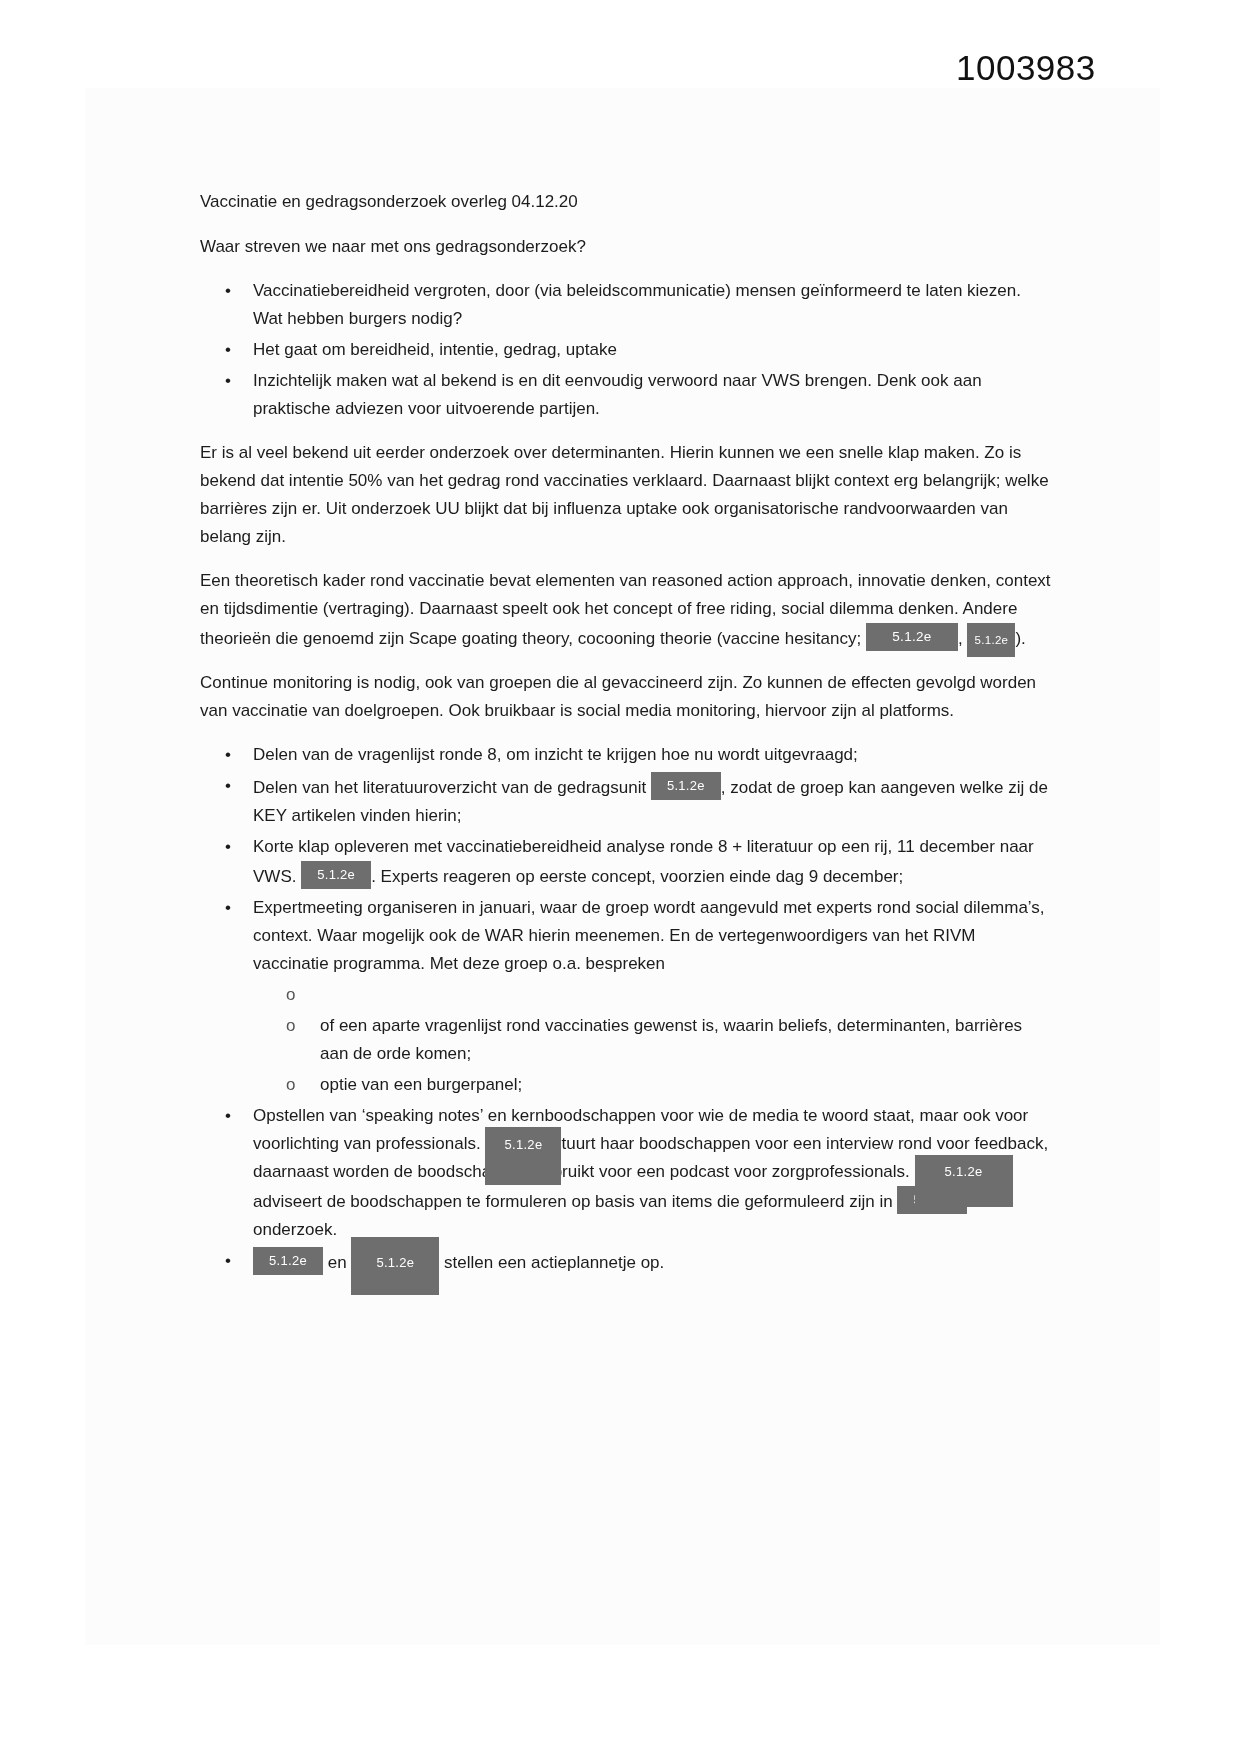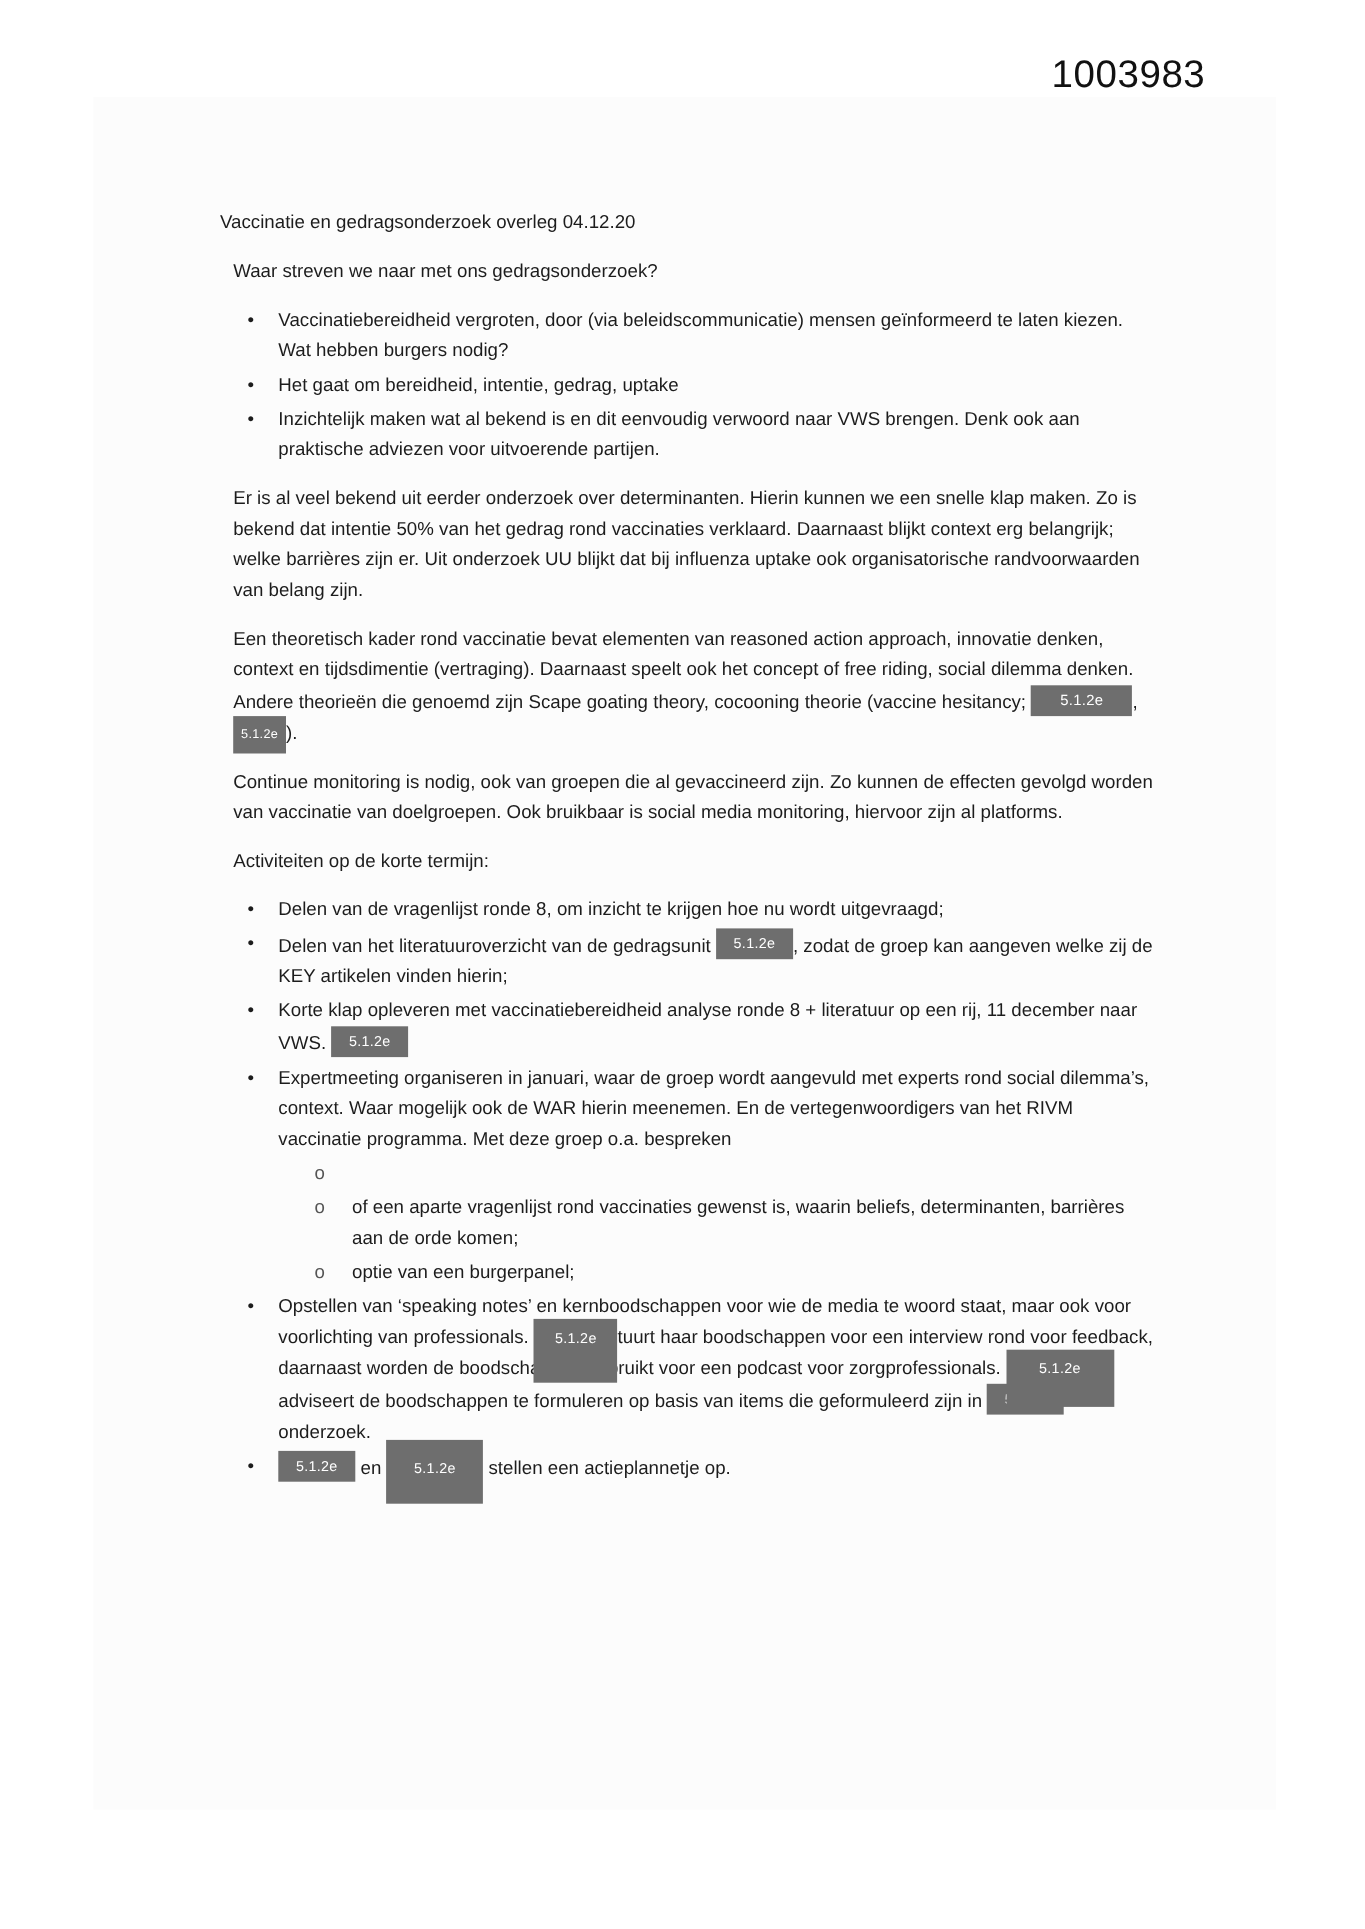--- a/index.html
+++ b/index.html
@@ -17,21 +17,21 @@
     position:absolute;left:85px;top:88px;width:1075px;height:1557px;
     background:#fcfcfc;
   }
   .content{
     position:absolute;left:111px;top:100px;width:856px;
     font-size:17px;line-height:28px;
   }
   .title{
     margin:0 0 17px 4px;
   }
-  .para{margin:0 0 16px 16px;}
+  .para{margin:0 0 16px 4px;}
   .blist{margin:0 0 16px 0;}
   .li{display:flex;margin:0 0 3px 0;}
   .li .marker{flex:none;width:28px;text-align:left;}
   .li{padding-left:29px;}
   .li.sub{padding-left:90px;}
   .li.sub .marker{width:34px;color:#555;}
   .li .txt{flex:1;}
 
   
   .redact{display:inline-block;position:relative;vertical-align:-7px;border-radius:12px;}
@@ -73,33 +73,32 @@
             <span class="txt"><span class="run">Het gaat om bereidheid, intentie, gedrag, uptake</span></span>
           </div>
           <div class="li">
             <span class="marker">•</span>
             <span class="txt"><span class="run">Inzichtelijk maken wat al bekend is en dit eenvoudig verwoord naar VWS brengen. Denk ook aan praktische adviezen voor uitvoerende partijen.</span></span>
           </div>
         </div>
         <div class="para"><span class="run">Er is al veel bekend uit eerder onderzoek over determinanten. Hierin kunnen we een snelle klap maken. Zo is bekend dat intentie 50% van het gedrag rond vaccinaties verklaard. Daarnaast blijkt context erg belangrijk; welke barrières zijn er. Uit onderzoek UU blijkt dat bij influenza uptake ook organisatorische randvoorwaarden van belang zijn.</span></div>
         <div class="para"><span class="run">Een theoretisch kader rond vaccinatie bevat elementen van reasoned action approach, innovatie denken, context en tijdsdimentie (vertraging). Daarnaast speelt ook het concept of free riding, social dilemma denken. Andere theorieën die genoemd zijn Scape goating theory, cocooning theorie (vaccine hesitancy; </span><span class="redact wide"><span class="redact-box">5.1.2e</span></span><span class="run">, </span><span class="redact sm"><span class="redact-box">5.1.2e</span></span><span class="run">).</span></div>
         <div class="para"><span class="run">Continue monitoring is nodig, ook van groepen die al gevaccineerd zijn. Zo kunnen de effecten gevolgd worden van vaccinatie van doelgroepen. Ook bruikbaar is social media monitoring, hiervoor zijn al platforms.</span></div>
-        <div class="para"><span class="run">Activiteiten op de korte termijn:</span></div>
         <div class="blist">
           <div class="li">
             <span class="marker">•</span>
             <span class="txt"><span class="run">Delen van de vragenlijst ronde 8, om inzicht te krijgen hoe nu wordt uitgevraagd;</span></span>
           </div>
           <div class="li">
             <span class="marker">•</span>
             <span class="txt"><span class="run">Delen van het literatuuroverzicht van de gedragsunit </span><span class="redact md"><span class="redact-box">5.1.2e</span></span><span class="run">, zodat de groep kan aangeven welke zij de KEY artikelen vinden hierin;</span></span>
           </div>
           <div class="li">
             <span class="marker">•</span>
-            <span class="txt"><span class="run">Korte klap opleveren met vaccinatiebereidheid analyse ronde 8 + literatuur op een rij, 11 december naar VWS. </span><span class="redact md"><span class="redact-box">5.1.2e</span></span></span>
+            <span class="txt"><span class="run">Korte klap opleveren met vaccinatiebereidheid analyse ronde 8 + literatuur op een rij, 11 december naar VWS. </span><span class="redact md"><span class="redact-box">5.1.2e</span></span><span class="run">. Experts reageren op eerste concept, voorzien einde dag 9 december;</span></span>
           </div>
           <div class="li">
             <span class="marker">•</span>
             <span class="txt"><span class="run">Expertmeeting organiseren in januari, waar de groep wordt aangevuld met experts rond social dilemma’s, context. Waar mogelijk ook de WAR hierin meenemen. En de vertegenwoordigers van het RIVM vaccinatie programma. Met deze groep o.a. bespreken</span></span>
           </div>
           <div class="li sub">
             <span class="marker">o</span>
           </div>
           <div class="li sub">
             <span class="marker">o</span>

